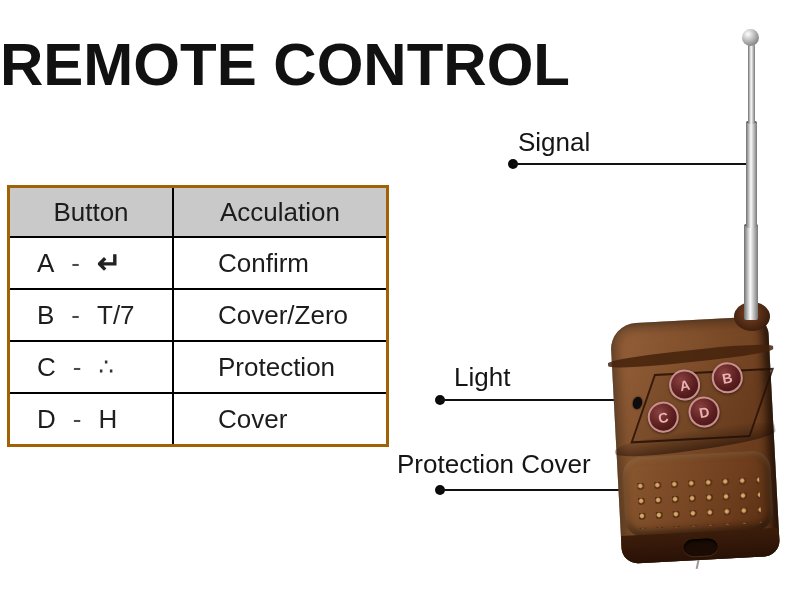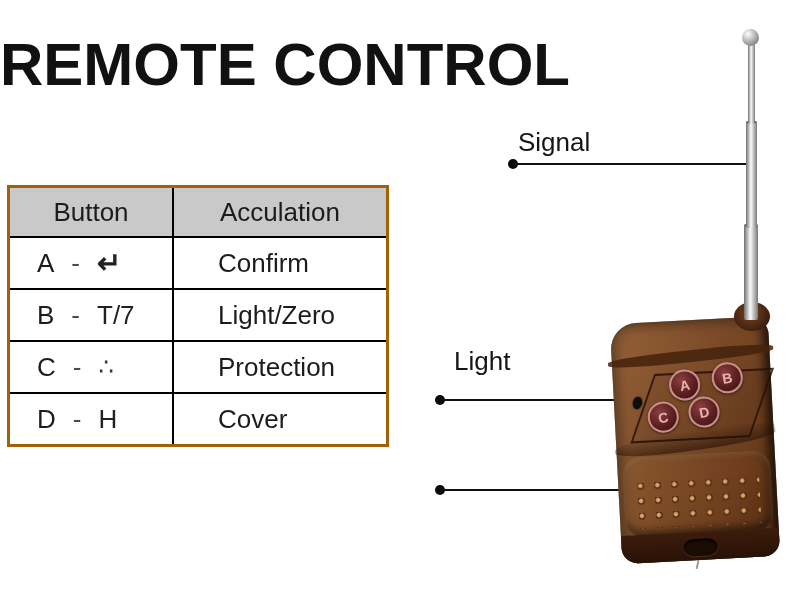--- a/index.html
+++ b/index.html
@@ -111,21 +111,21 @@
       <td class="ins-cell">Confirm</td>
     </tr>
     <tr>
       <td>
             <div class="btn-cell">
         <span>B</span>
         <span class="sep">-</span>
         <span class="sym">T/7</span>
       </div>
           </td>
-      <td class="ins-cell">Light/Zero</td>
+      <td class="ins-cell">Cover/Zero</td>
     </tr>
     <tr>
       <td>
             <div class="btn-cell">
         <span>C</span>
         <span class="sep">-</span>
         <span class="sym sym-dots">∴</span>
       </div>
           </td>
       <td class="ins-cell">Protection</td>
@@ -140,24 +140,25 @@
           </td>
       <td class="ins-cell">Cover</td>
     </tr>
   </tbody>
     </table>
 
   <div class="callout-label" style="left:518px;top:127px;text-align:center;">Signal</div>
   <div class="callout-dot" style="left:508px;top:159px;"></div>
   <div class="callout-line" style="left:513px;top:163px;width:238px;"></div>
 
-  <div class="callout-label" style="left:454px;top:346px;text-align:center;">Light</div>
+  <div class="callout-label" style="left:454px;top:362px;text-align:center;">Light</div>
   <div class="callout-dot" style="left:435px;top:395px;"></div>
   <div class="callout-line" style="left:440px;top:399px;width:200px;"></div>
 
+  <div class="callout-label" style="left:397px;top:449px;">Protection Cover</div>
   <div class="callout-dot" style="left:435px;top:485px;"></div>
   <div class="callout-line" style="left:440px;top:489px;width:208px;"></div>
 
   <div class="rc-string"></div>
 
   <div class="rc-body">
     <div class="rc-band"></div>
     <div class="rc-panel"></div>
     <div class="rc-led"></div>
     <div class="rc-btn rc-btn-a">A</div>

